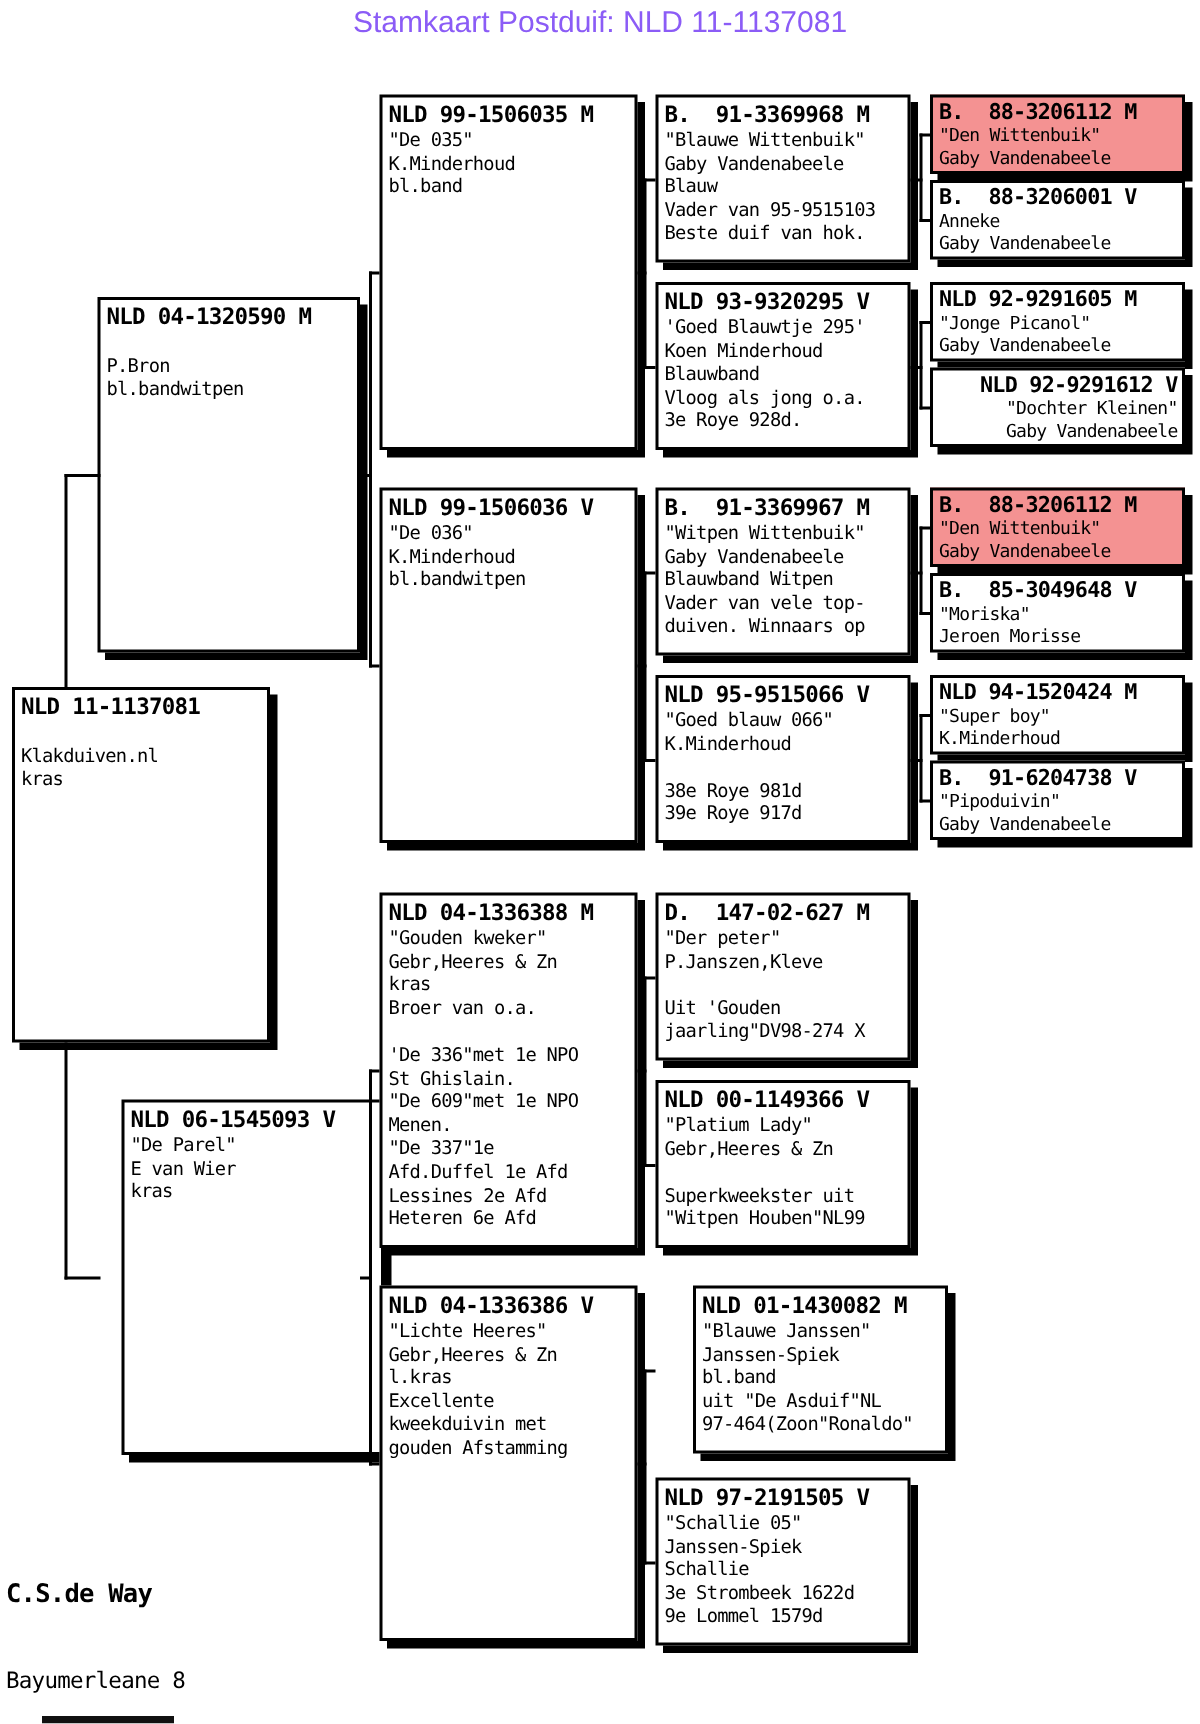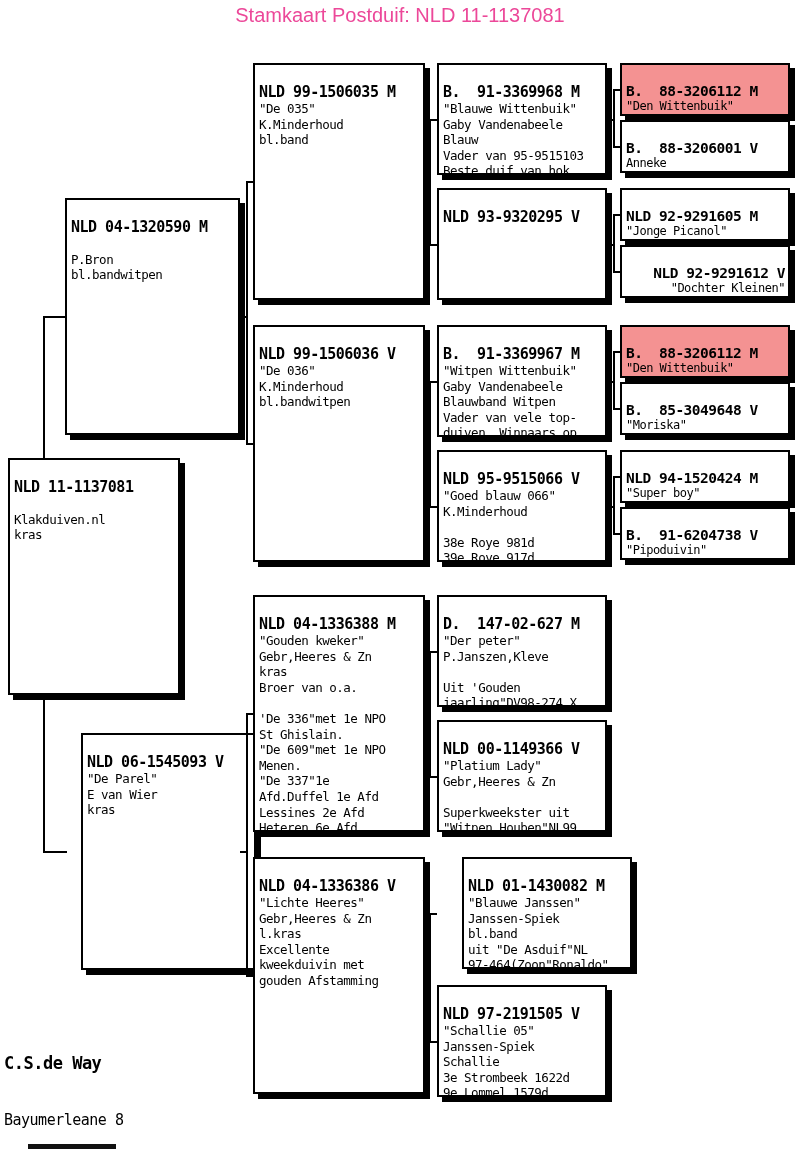--- a/index.html
+++ b/index.html
@@ -3,27 +3,27 @@
 <meta charset="utf-8">
 <style>
   html,body{margin:0;padding:0;}
   body{
     width:800px;height:1149px;position:relative;background:#ffffff;
     font-family:"DejaVu Sans Mono",monospace;color:#000;
     overflow:hidden;
   }
   #page-title{
     position:absolute;top:4px;left:0;width:800px;text-align:center;
-    font-family:"Liberation Sans",sans-serif;font-size:20px;color:#ec4899;
+    font-family:"Liberation Sans",sans-serif;font-size:20px;color:#8b5cf6;
     white-space:pre;
   }
   .box{
     position:absolute;background:#fff;border:2px solid #000;
     box-shadow:5px 5px 0 0 #000;box-sizing:border-box;
-    padding:18px 3px 0 4px;overflow:hidden;
+    padding:2px 3px 0 4px;overflow:hidden;
   }
   .box.hl{background:var(--hl,#f49292);}
   .box-header{
     font-weight:bold;font-size:15px;line-height:18px;white-space:pre;
     letter-spacing:-0.5px;
   }
   .box-body{
     font-size:12.5px;line-height:15.6px;white-space:pre;
     letter-spacing:-0.5px;
   }
@@ -130,20 +130,25 @@
 <div class="box b-g3-0">
   <div class="box-header">B.  91-3369968 M</div>
   <div class="box-body">"Blauwe Wittenbuik"
 Gaby Vandenabeele
 Blauw
 Vader van 95-9515103
 Beste duif van hok.</div>
 </div>
 <div class="box b-g3-1">
   <div class="box-header">NLD 93-9320295 V</div>
+  <div class="box-body">'Goed Blauwtje 295'
+Koen Minderhoud
+Blauwband
+Vloog als jong o.a.
+3e Roye 928d.</div>
 </div>
 <div class="box b-g3-2">
   <div class="box-header">B.  91-3369967 M</div>
   <div class="box-body">"Witpen Wittenbuik"
 Gaby Vandenabeele
 Blauwband Witpen
 Vader van vele top-
 duiven. Winnaars op</div>
 </div>
 <div class="box b-g3-3">

